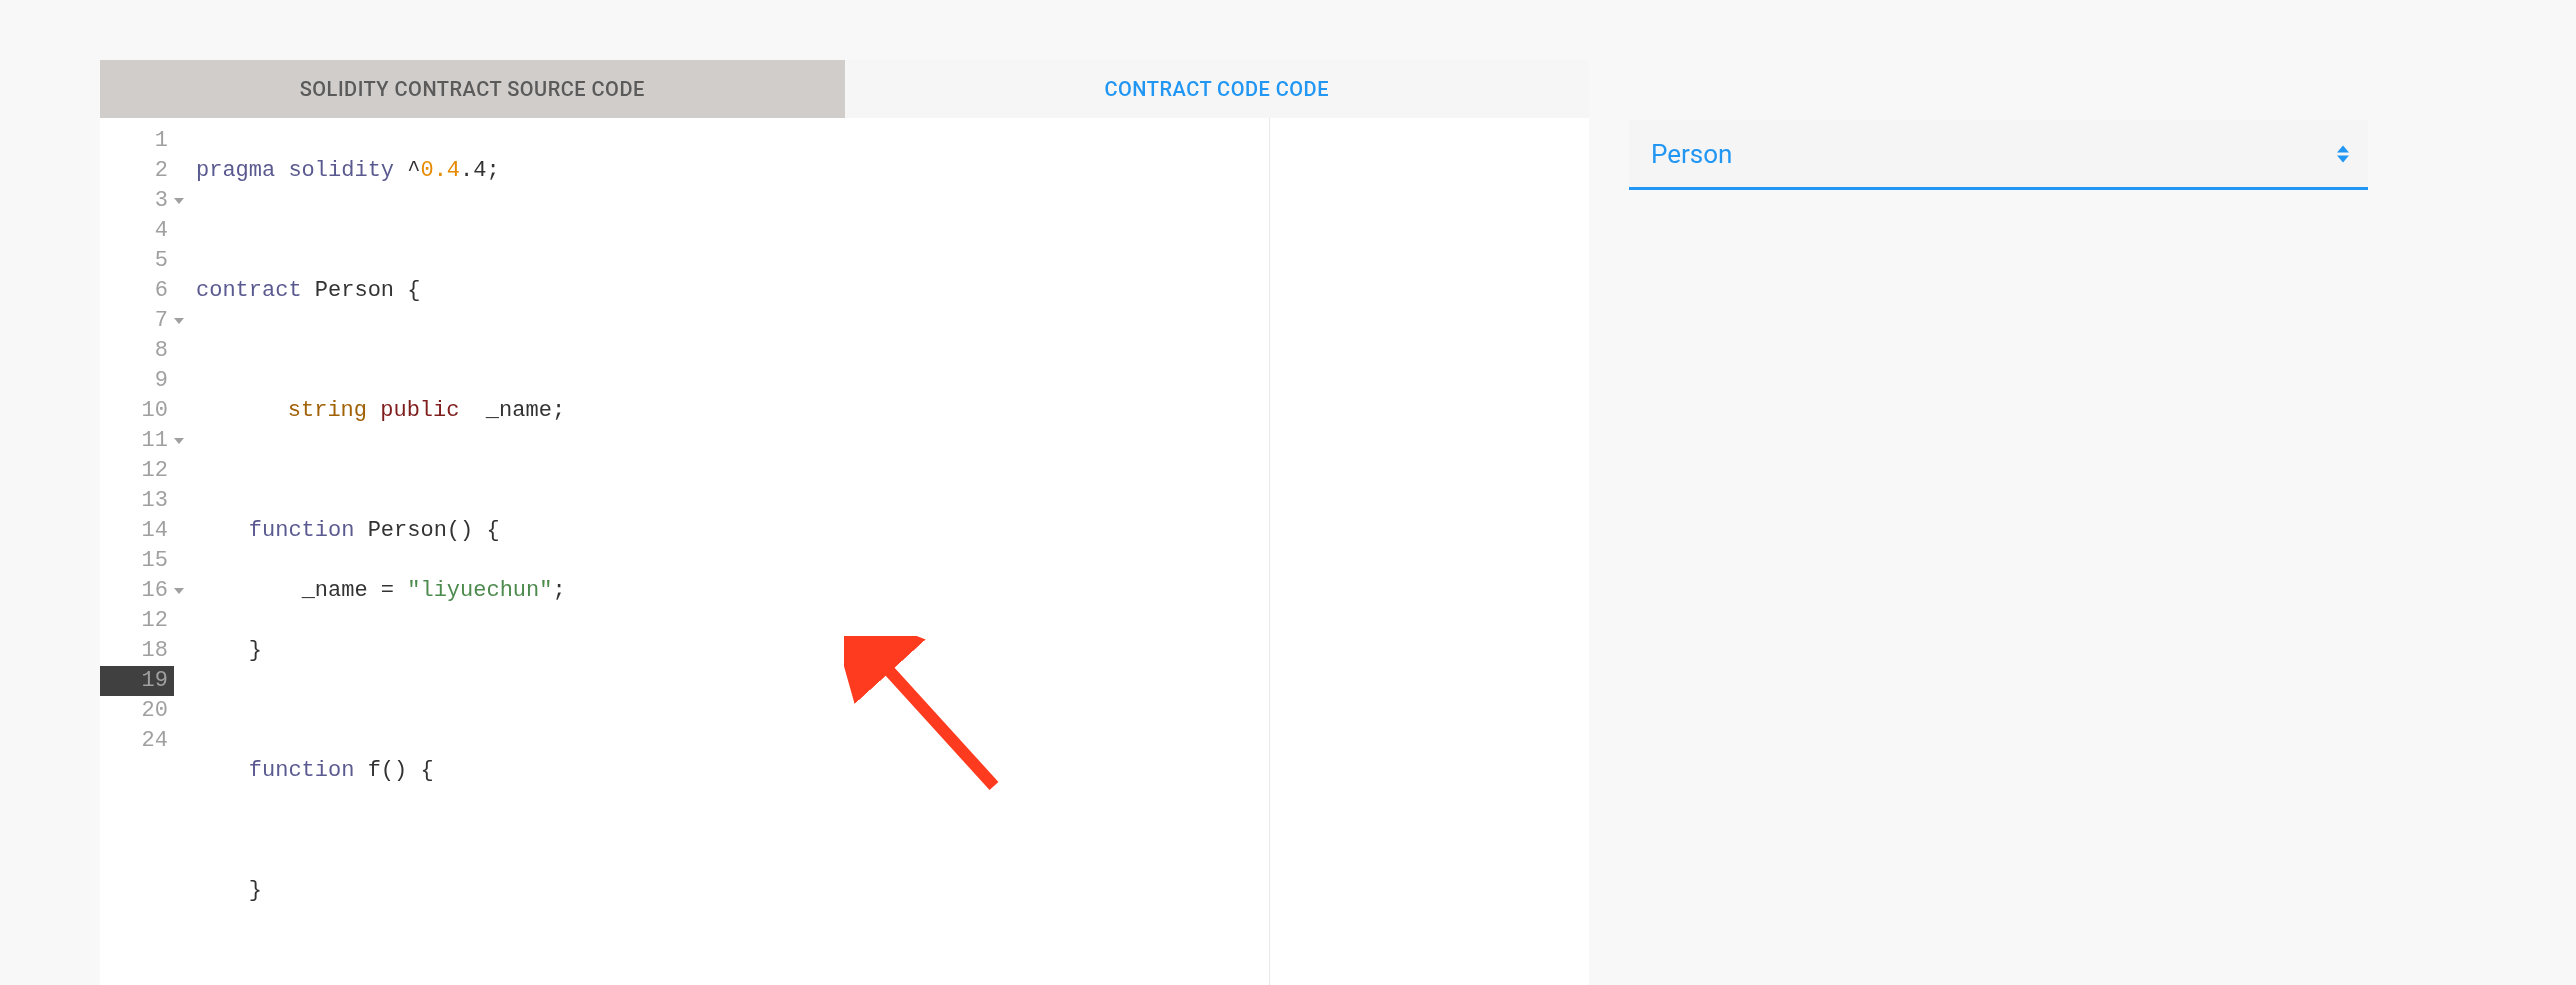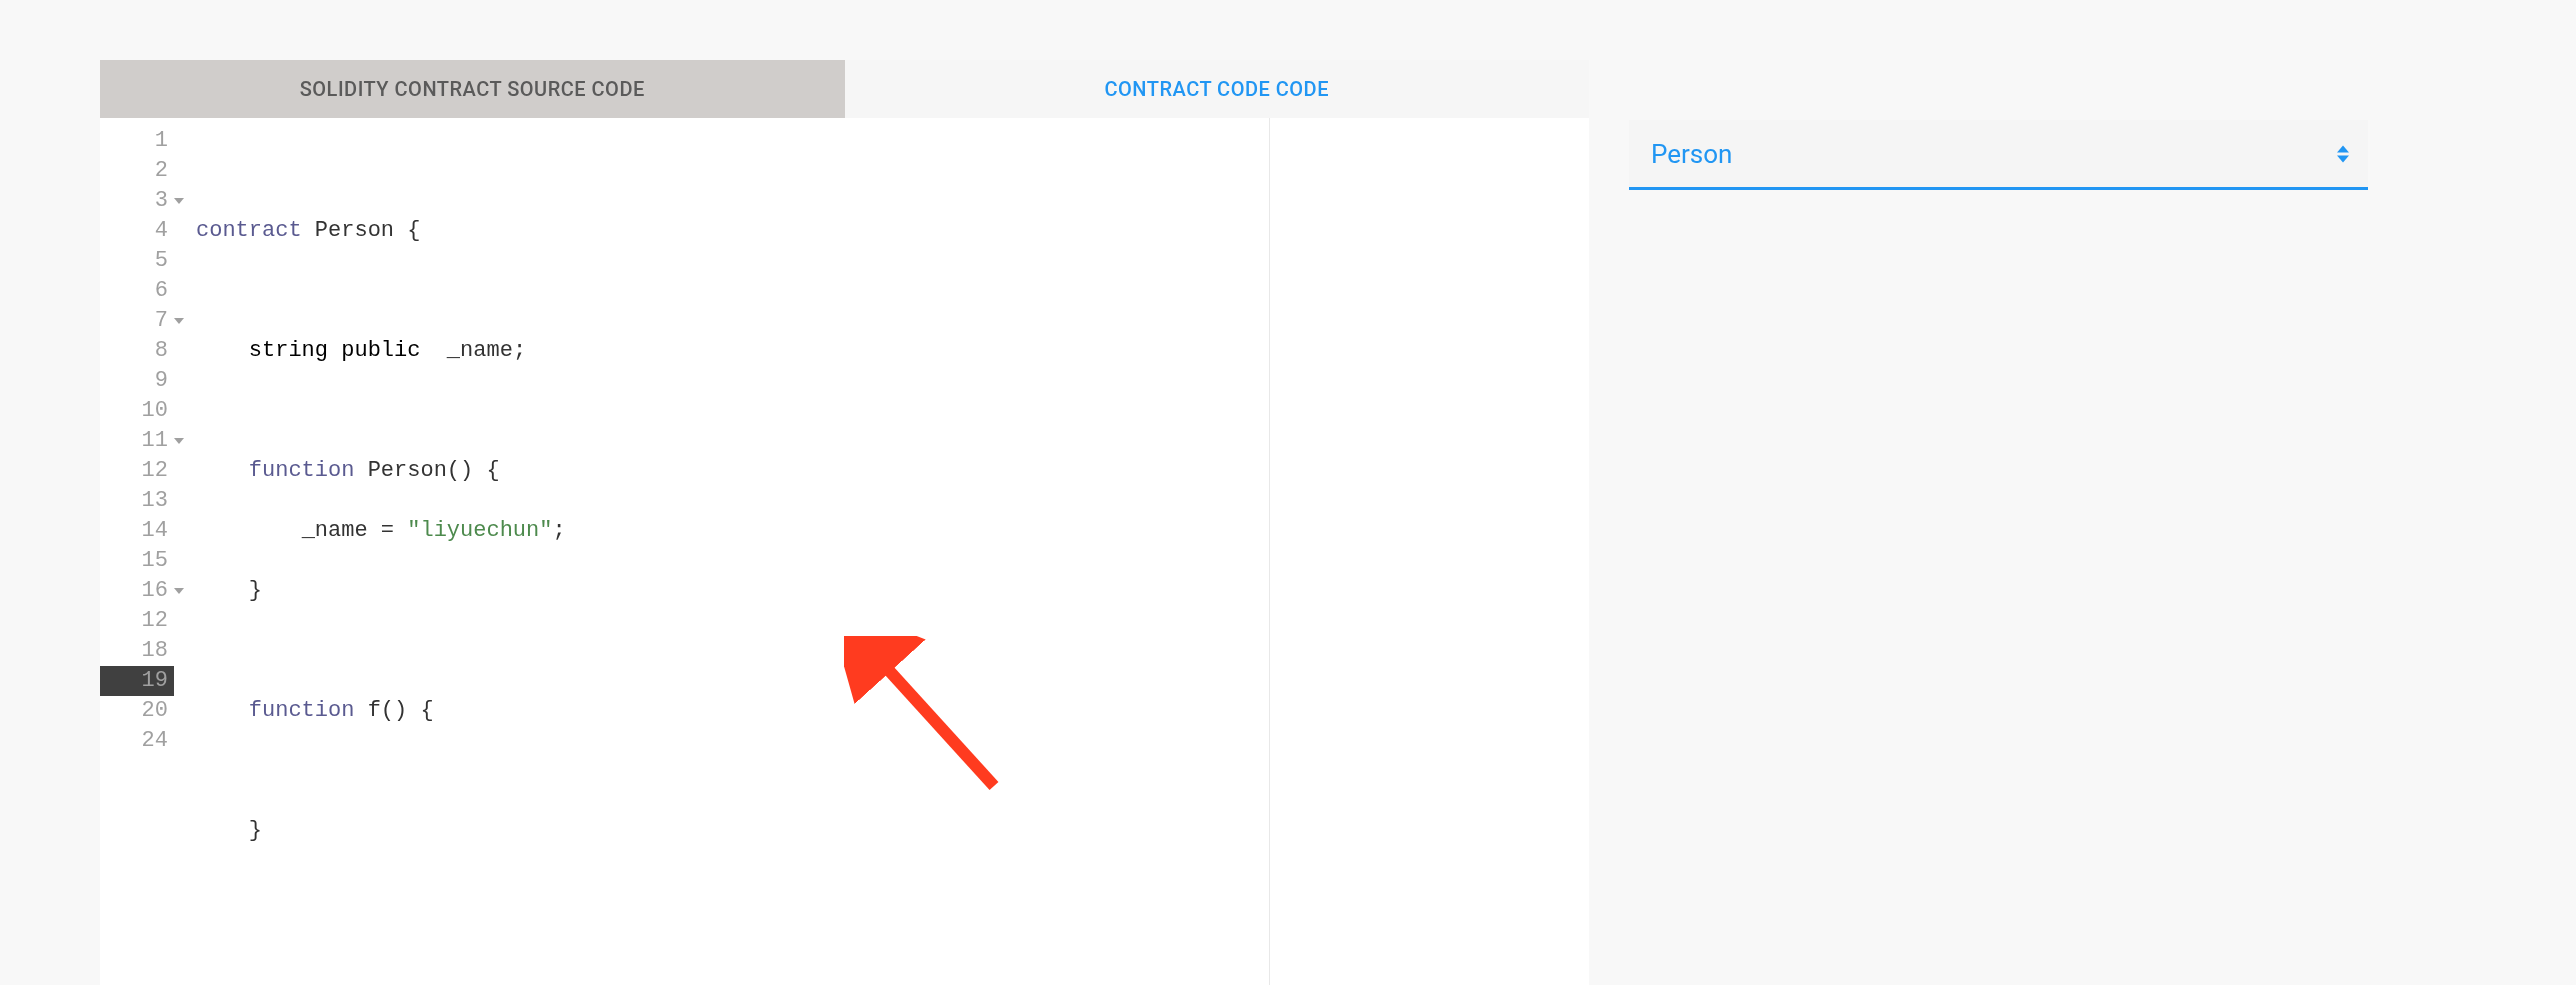--- a/index.html
+++ b/index.html
@@ -85,22 +85,22 @@
     flex: 1;
     padding: 8px 0 8px 14px;
     white-space: pre;
     color: #333;
     position: relative;
   }
   .code-line {
     height: 30px;
   }
   .kw      { color: #5a5a90; }   
-  .type    { color: #000000; }   
-  .mod     { color: #000000; }   
+  .type    { color: #a16207; margin-left: 39px; }   
+  .mod     { color: #7f1d1d; }   
   .ident   { color: #333333; }
   .num     { color: #e68a00; }   
   .str     { color: #4d8a4d; }
   .vsplit {
     position: absolute;
     top: 0;
     bottom: 0;
     left: 1169px;
     width: 1px;
     background: #e8e8e8;
@@ -179,20 +179,21 @@
           <div class="gutter-line">14</div>
           <div class="gutter-line">15</div>
           <div class="gutter-line">16<span class="fold-marker"></span></div>
           <div class="gutter-line">12</div>
           <div class="gutter-line">18</div>
           <div class="gutter-line highlight">19</div>
           <div class="gutter-line">20</div>
           <div class="gutter-line">24</div>
         </div>
       <div class="code-area">
+<div class="code-line"><span class="kw">pragma</span> <span class="kw">solidity</span> ^<span class="num">0.4</span><span class="ident">.4</span>;</div>
 <div class="code-line"></div>
 <div class="code-line"><span class="kw">contract</span> <span class="ident">Person</span> {</div>
 <div class="code-line">    </div>
 <div class="code-line">    <span class="type">string</span> <span class="mod">public</span>  <span class="ident">_name</span>;</div>
 <div class="code-line">    </div>
 <div class="code-line">    <span class="kw">function</span> <span class="ident">Person</span>() {</div>
 <div class="code-line">        <span class="ident">_name</span> = <span class="str">"liyuechun"</span>;</div>
 <div class="code-line">    }</div>
 <div class="code-line">    </div>
 <div class="code-line">    <span class="kw">function</span> <span class="ident">f</span>() {</div>

